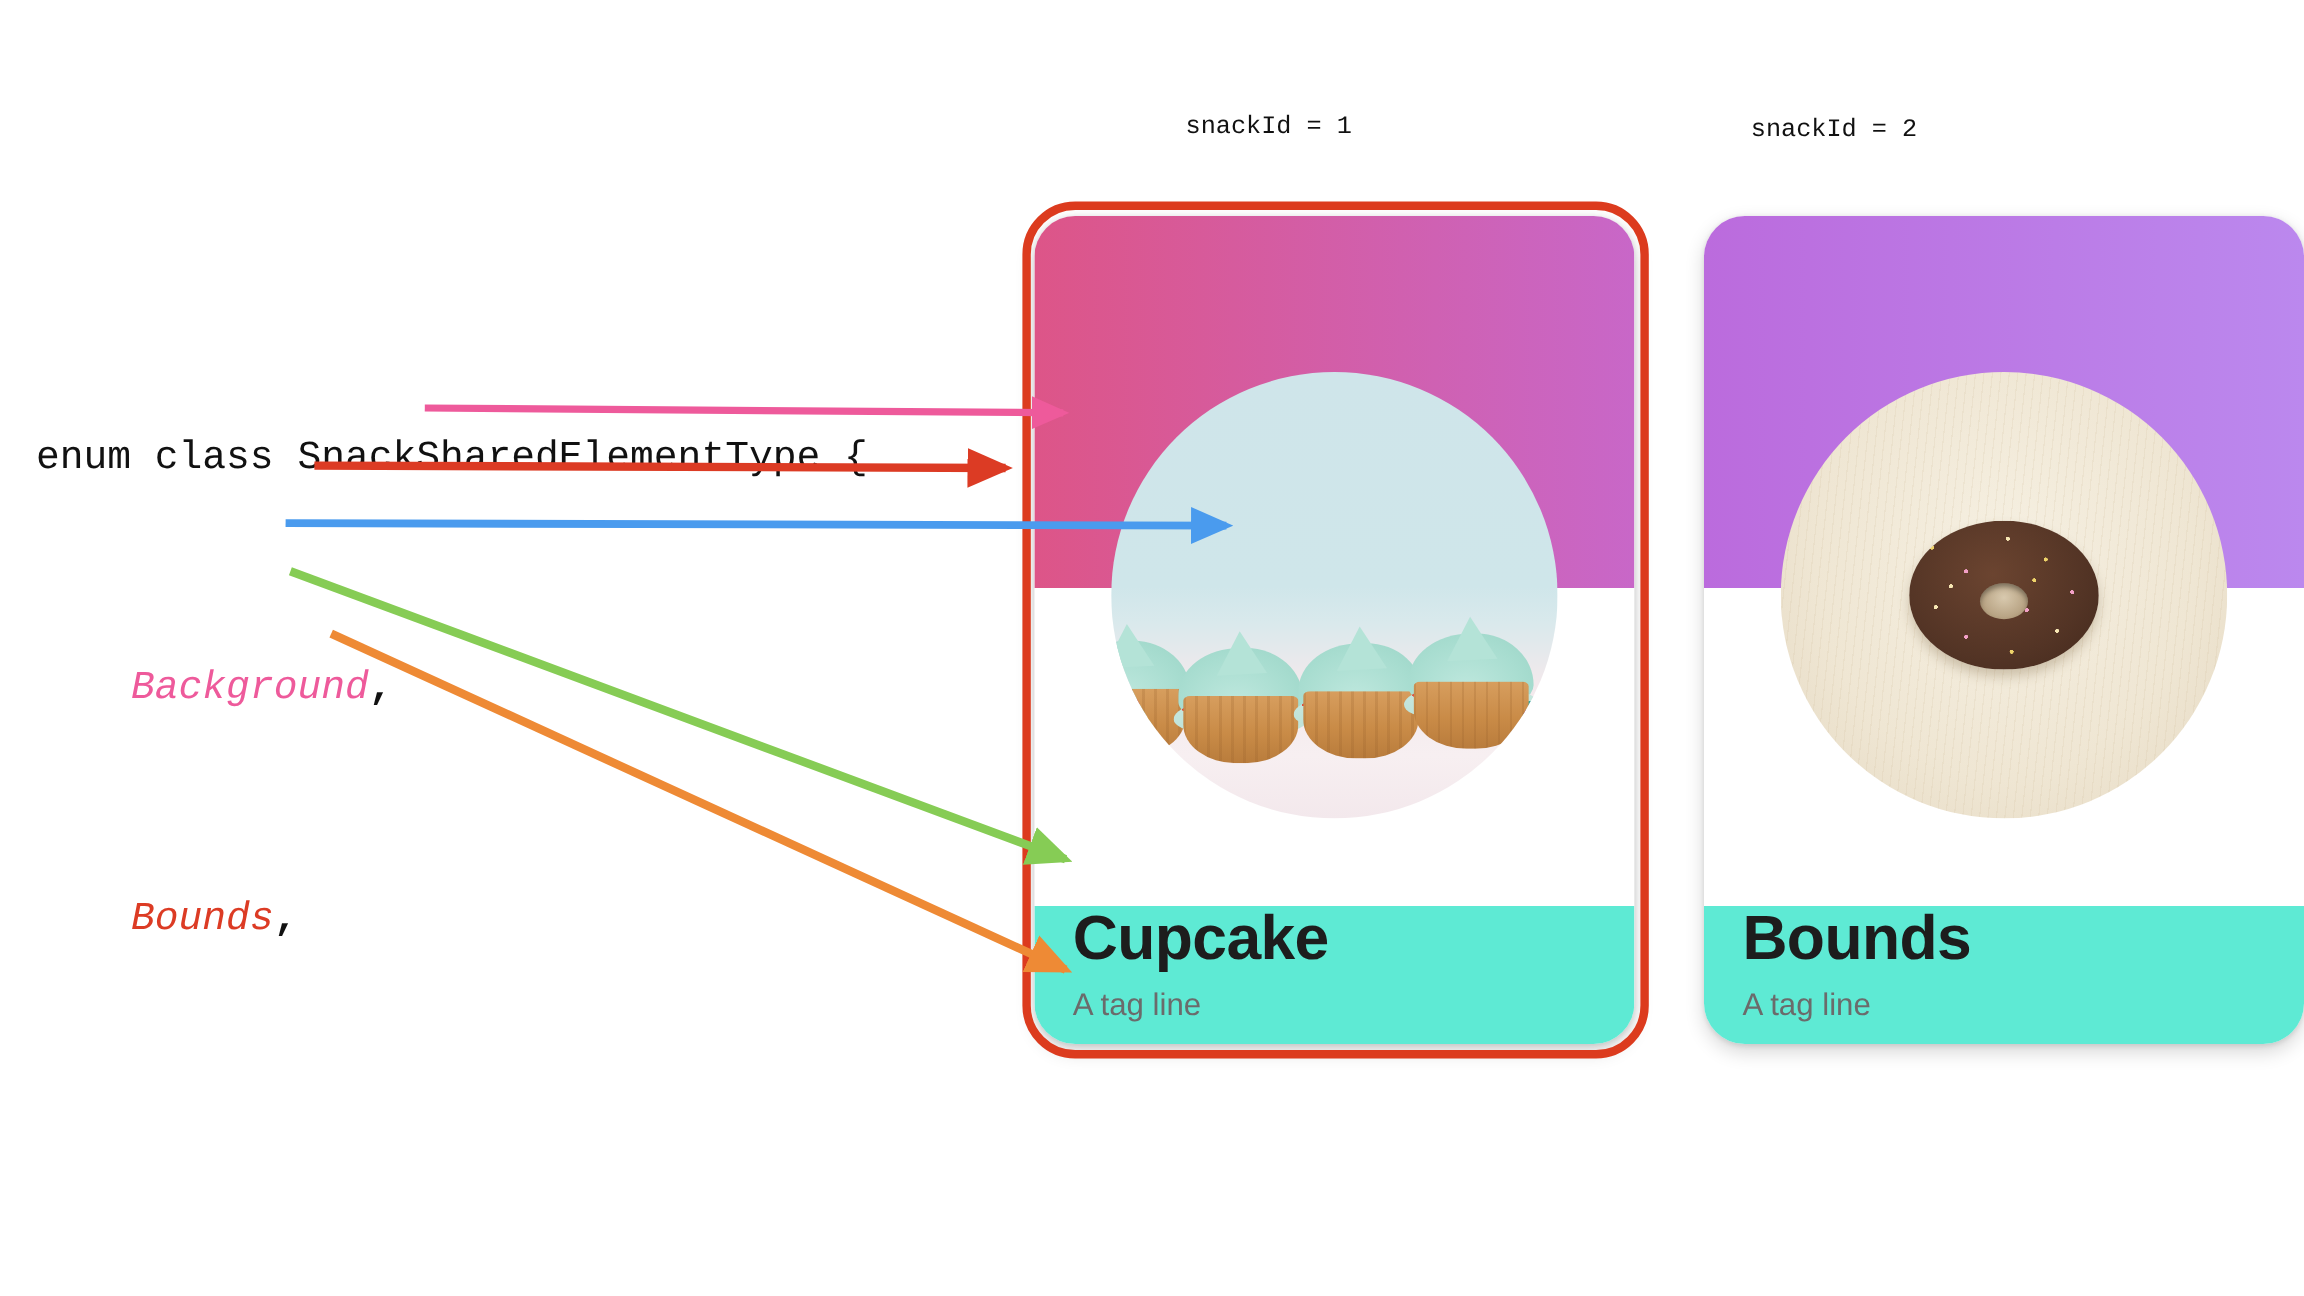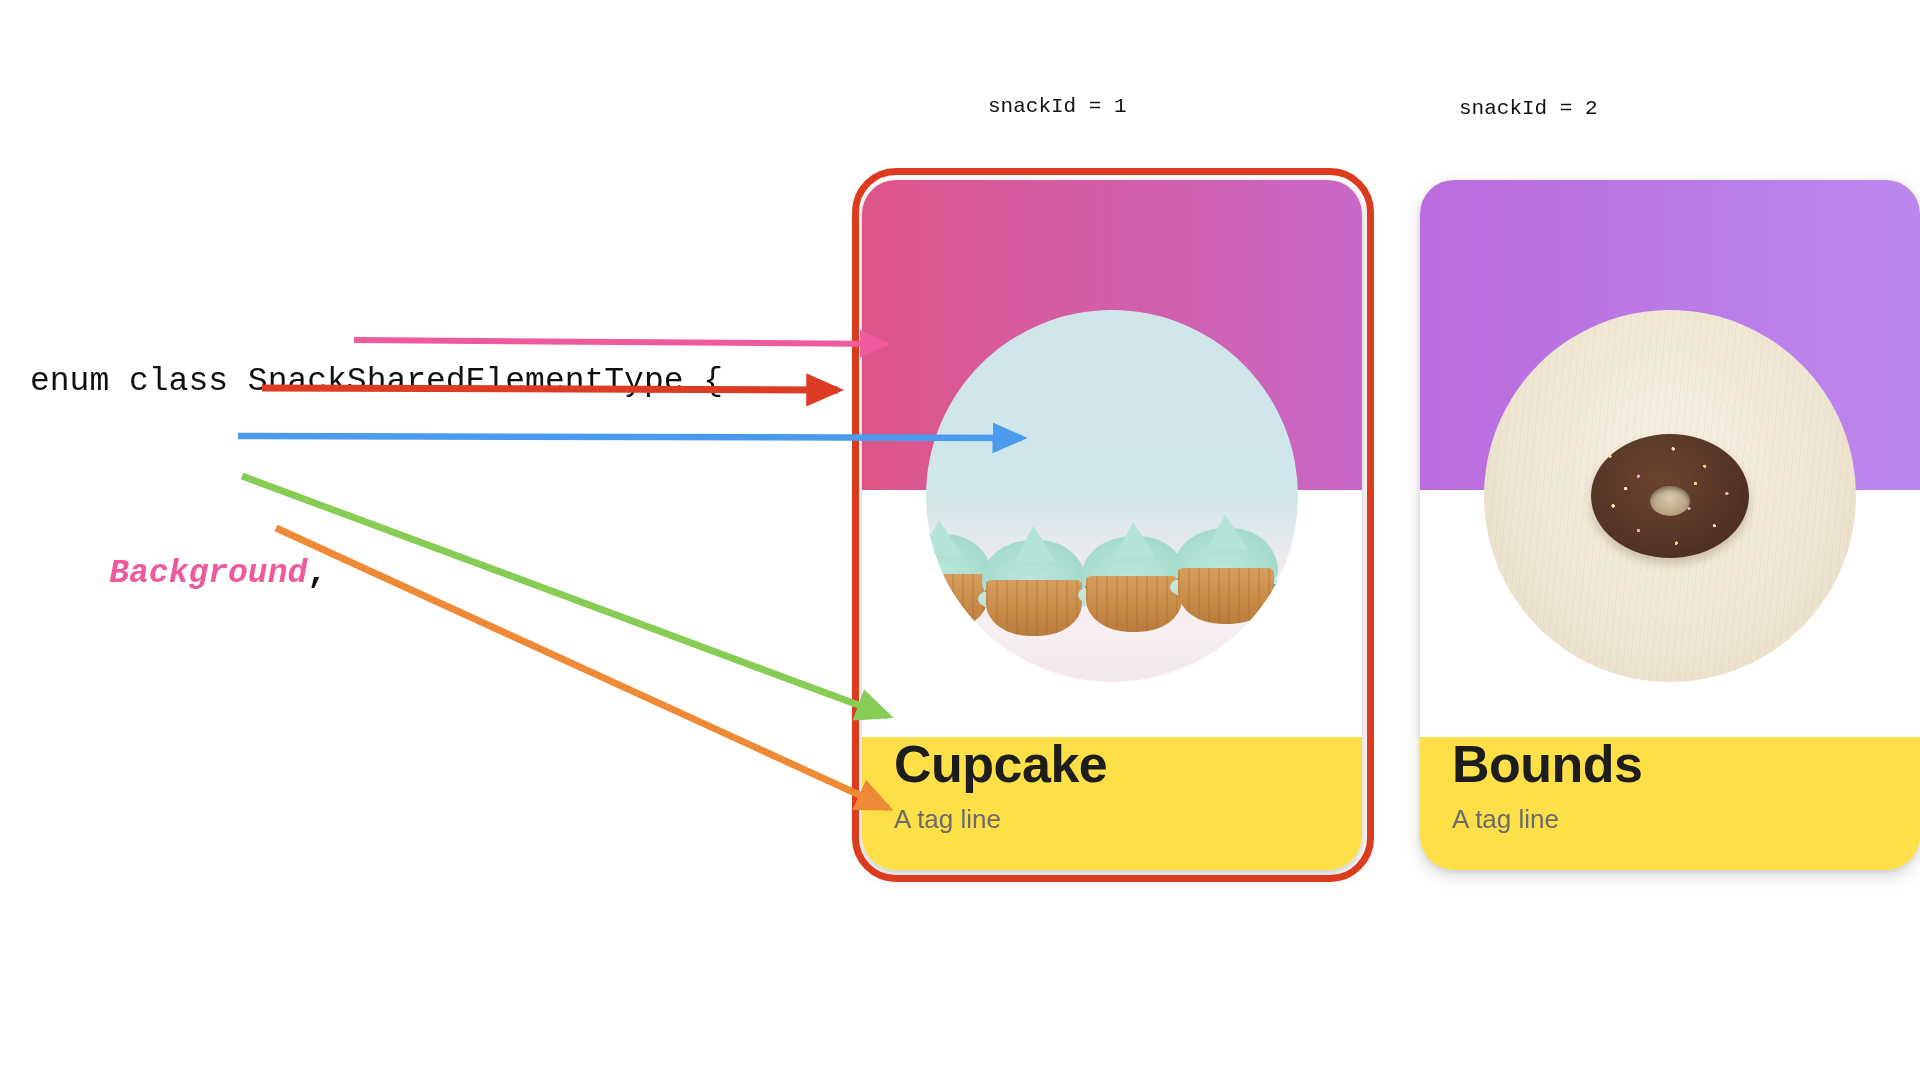--- a/index.html
+++ b/index.html
@@ -23,21 +23,21 @@
     left: 30px;
     top: 262px;
     font-family: "Liberation Mono", "DejaVu Sans Mono", monospace;
     font-size: 33px;
     line-height: 48px;
     white-space: pre;
     color: #111111;
     letter-spacing: 0px;
   }
   .code-line { white-space: pre; }
-  .enum-name { font-style: italic; font-weight: bold; }
+  .enum-name { font-style: italic; font-weight: normal; }
   .punct { color: #111111; font-style: normal; font-weight: bold; }
 
   
   .snack-label {
     position: absolute;
     font-family: "Liberation Mono", "DejaVu Sans Mono", monospace;
     font-size: 21px;
     color: #111111;
     white-space: nowrap;
   }
@@ -180,22 +180,22 @@
     width: 40px; height: 30px;
     border-radius: 50%;
     background: radial-gradient(ellipse at 50% 40%, #d8c9ae 0%, #a78f6d 100%);
     box-shadow: inset 0 3px 4px rgba(0,0,0,0.35);
   }
 
   .card-body {
     position: absolute;
     left: 0; right: 0;
     bottom: 0;
-    padding: 0 32px 36px 32px;
-    background: #fde047;
+    padding: 0 32px 18px 32px;
+    background: #5eead4;
   }
   .card-title {
     font-family: "Liberation Sans", sans-serif;
     font-size: 52px;
     font-weight: bold;
     color: #1d1d1d;
     letter-spacing: -0.5px;
     line-height: 1.05;
     margin: 0 0 14px 0;
   }
@@ -232,20 +232,21 @@
 </head>
 <body>
 
 <div id="stage">
 
   <div class="code-block">
     <div class="code-line">enum class SnackSharedElementType {</div>
 
     <div class="code-line">    <span class="enum-name" style="color:#ee5a9b">Background</span><span class="punct">,</span></div>
 
+    <div class="code-line">    <span class="enum-name" style="color:#dc3b24">Bounds</span><span class="punct">,</span></div>
 
 
     
 
     
 
     
 
     
   </div>

